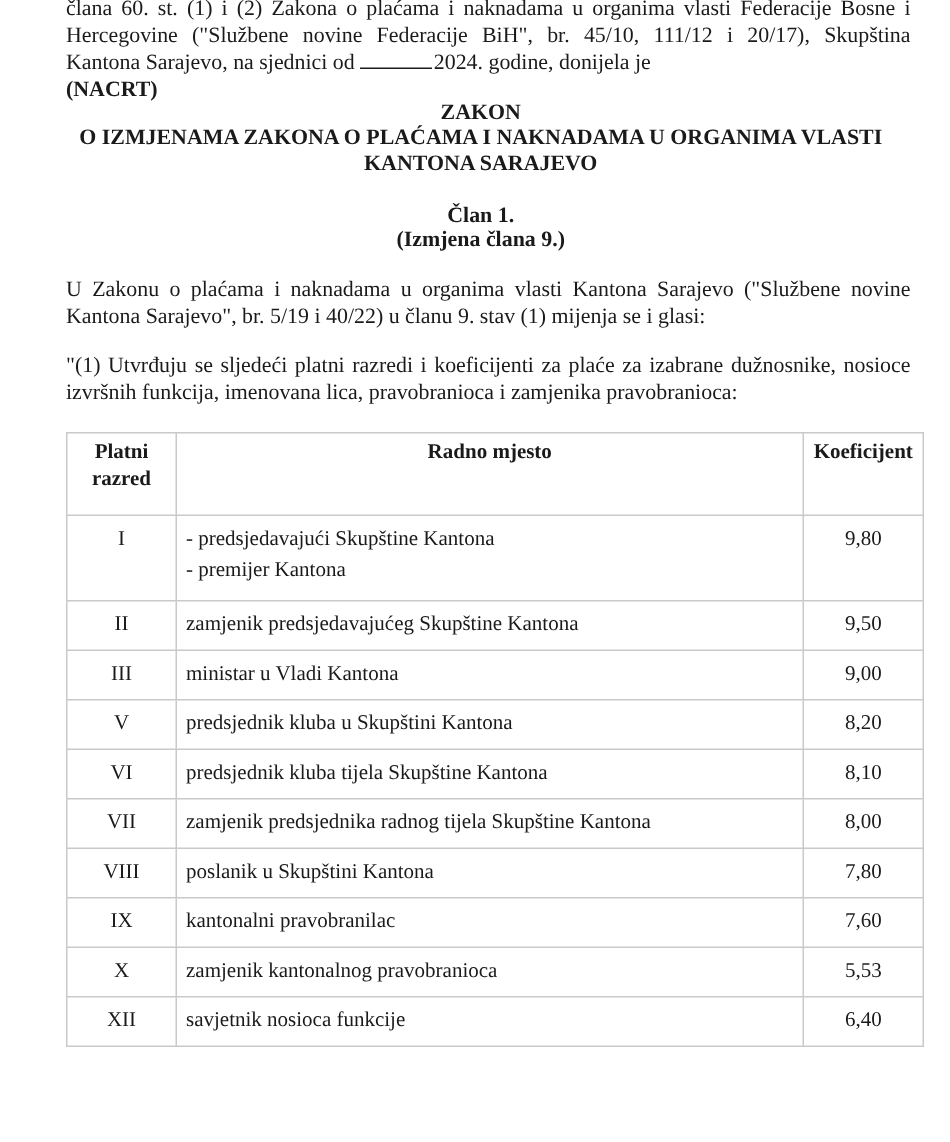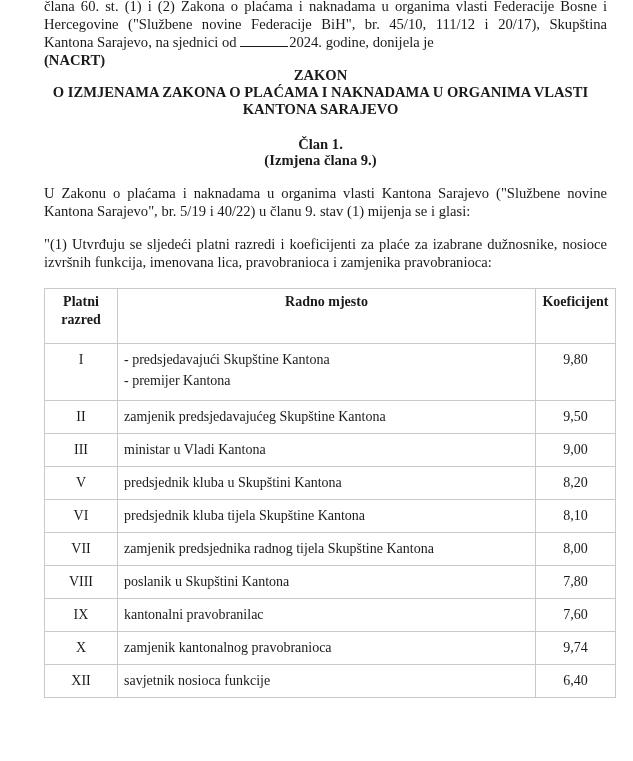--- a/index.html
+++ b/index.html
@@ -164,21 +164,21 @@
         <td class="col-koef">7,80</td>
       </tr>
       <tr>
         <td class="col-razred">IX</td>
         <td class="col-mjesto">kantonalni pravobranilac</td>
         <td class="col-koef">7,60</td>
       </tr>
       <tr>
         <td class="col-razred">X</td>
         <td class="col-mjesto">zamjenik kantonalnog pravobranioca</td>
-        <td class="col-koef">9,74</td>
+        <td class="col-koef">5,53</td>
       </tr>
       <tr>
         <td class="col-razred">XII</td>
         <td class="col-mjesto">savjetnik nosioca funkcije</td>
         <td class="col-koef">6,40</td>
       </tr>
     </tbody>
   </table>
 </div>
 

